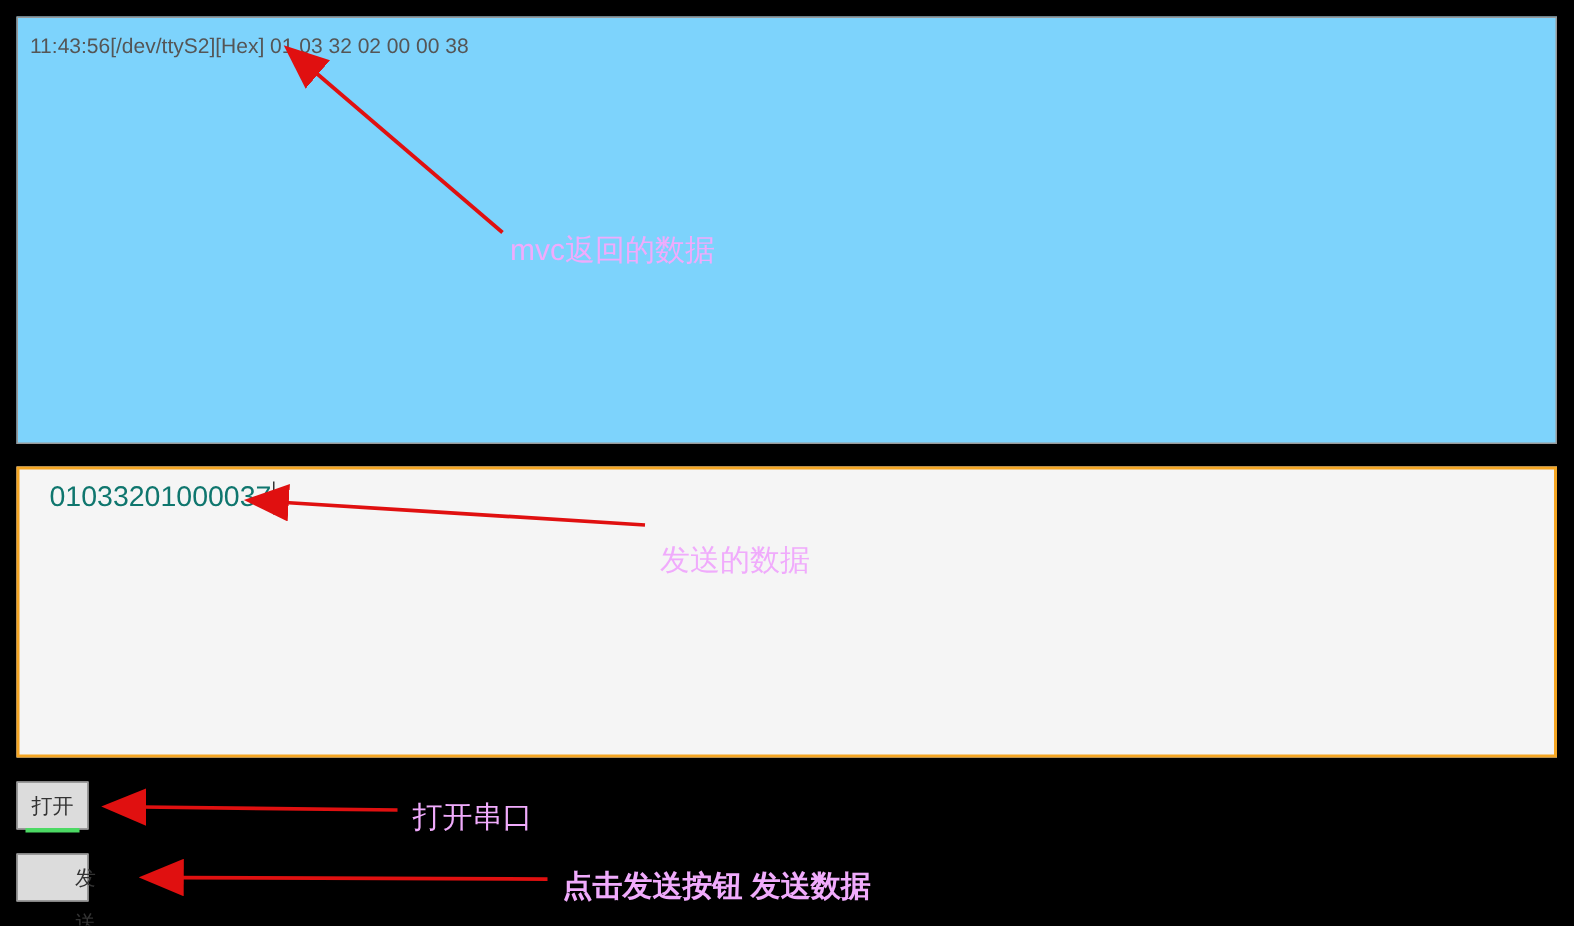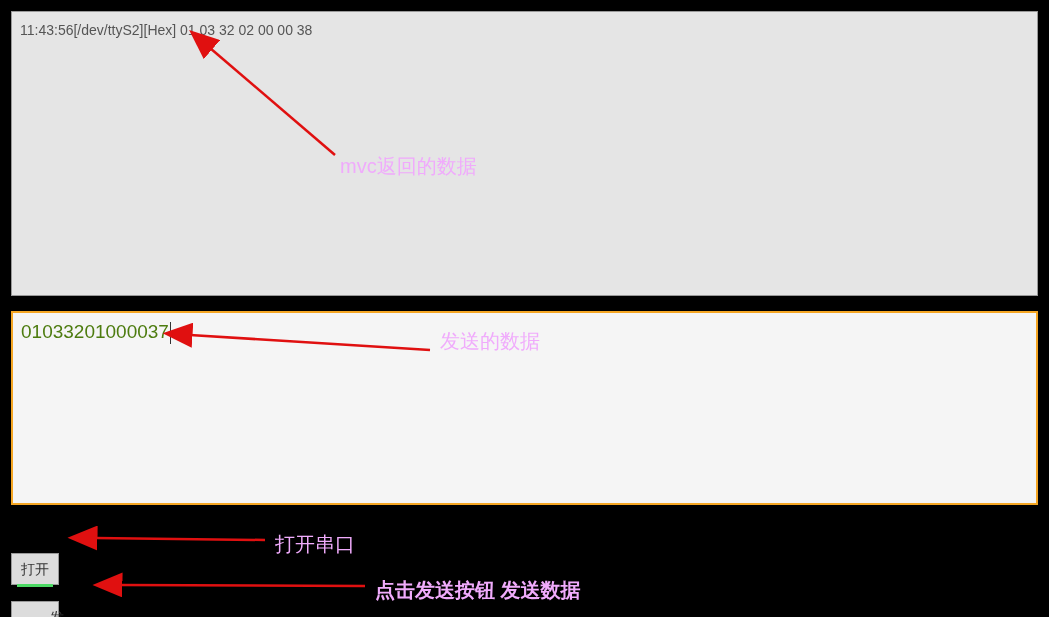--- a/index.html
+++ b/index.html
@@ -14,43 +14,44 @@
       font-family: Arial, sans-serif;
       position: relative;
       overflow: hidden;
     }
     .output-panel {
       position: absolute;
       top: 11px;
       left: 11px;
       right: 11px;
       height: 285px;
-      background: #e5e5e5;
+      background: #7dd3fc;
       border: 1px solid #999;
       padding: 10px 8px;
     }
     .output-text {
       font-size: 14px;
       color: #555;
       font-family: Arial, sans-serif;
     }
     .input-panel {
       position: absolute;
       top: 311px;
       left: 11px;
       right: 11px;
       height: 194px;
       background: #f5f5f5;
       border: 2px solid #f5a623;
       padding: 8px;
     }
     .input-display {
       font-size: 19px;
-      color: #4d7c0f;
+      color: #0f766e;
       position: relative;
+      margin-left: 12px;
     }
     .cursor-line {
       display: inline-block;
       width: 1px;
       height: 22px;
       background: #333;
       vertical-align: middle;
       margin-left: 1px;
     }
     .btn {
@@ -58,21 +59,20 @@
       left: 11px;
       width: 48px;
       height: 32px;
       background: #dcdcdc;
       border: 1px solid #999;
       font-size: 14px;
       color: #333;
       cursor: pointer;
       text-align: center;
       line-height: 30px;
-      margin-top: 32px;
     }
     .btn-open {
       top: 521px;
     }
     .btn-open::after {
       content: '';
       position: absolute;
       bottom: -3px;
       left: 10%;
       width: 80%;
@@ -118,21 +118,21 @@
 <div class="input-panel">
   <div class="input-display">
     <span>01033201000037</span><span class="cursor-line"></span>
   </div>
 </div>
 
 <button class="btn btn-open">打开</button>
 <button class="btn btn-send">发送</button>
 
 <div class="annotation" style="top:153px; left:340px;">mvc返回的数据</div>
-<div class="annotation" style="top:328px; left:440px;">发送的数据</div>
+<div class="annotation" style="top:360px; left:440px;">发送的数据</div>
 <div class="annotation" style="top:531px; left:275px;">打开串口</div>
 <div class="annotation" style="top:577px; left:375px;font-weight:bold;">点击发送按钮 发送数据</div>
 
 <svg class="arrow-svg" style="top:0; left:0;" width="1049" height="617">
   <defs>
     <marker id="arrowhead" markerWidth="12" markerHeight="10" refX="1" refY="5" orient="auto">
       <polygon points="0 0, 12 5, 0 10" fill="#e01010"></polygon>
     </marker>
   </defs>
 

